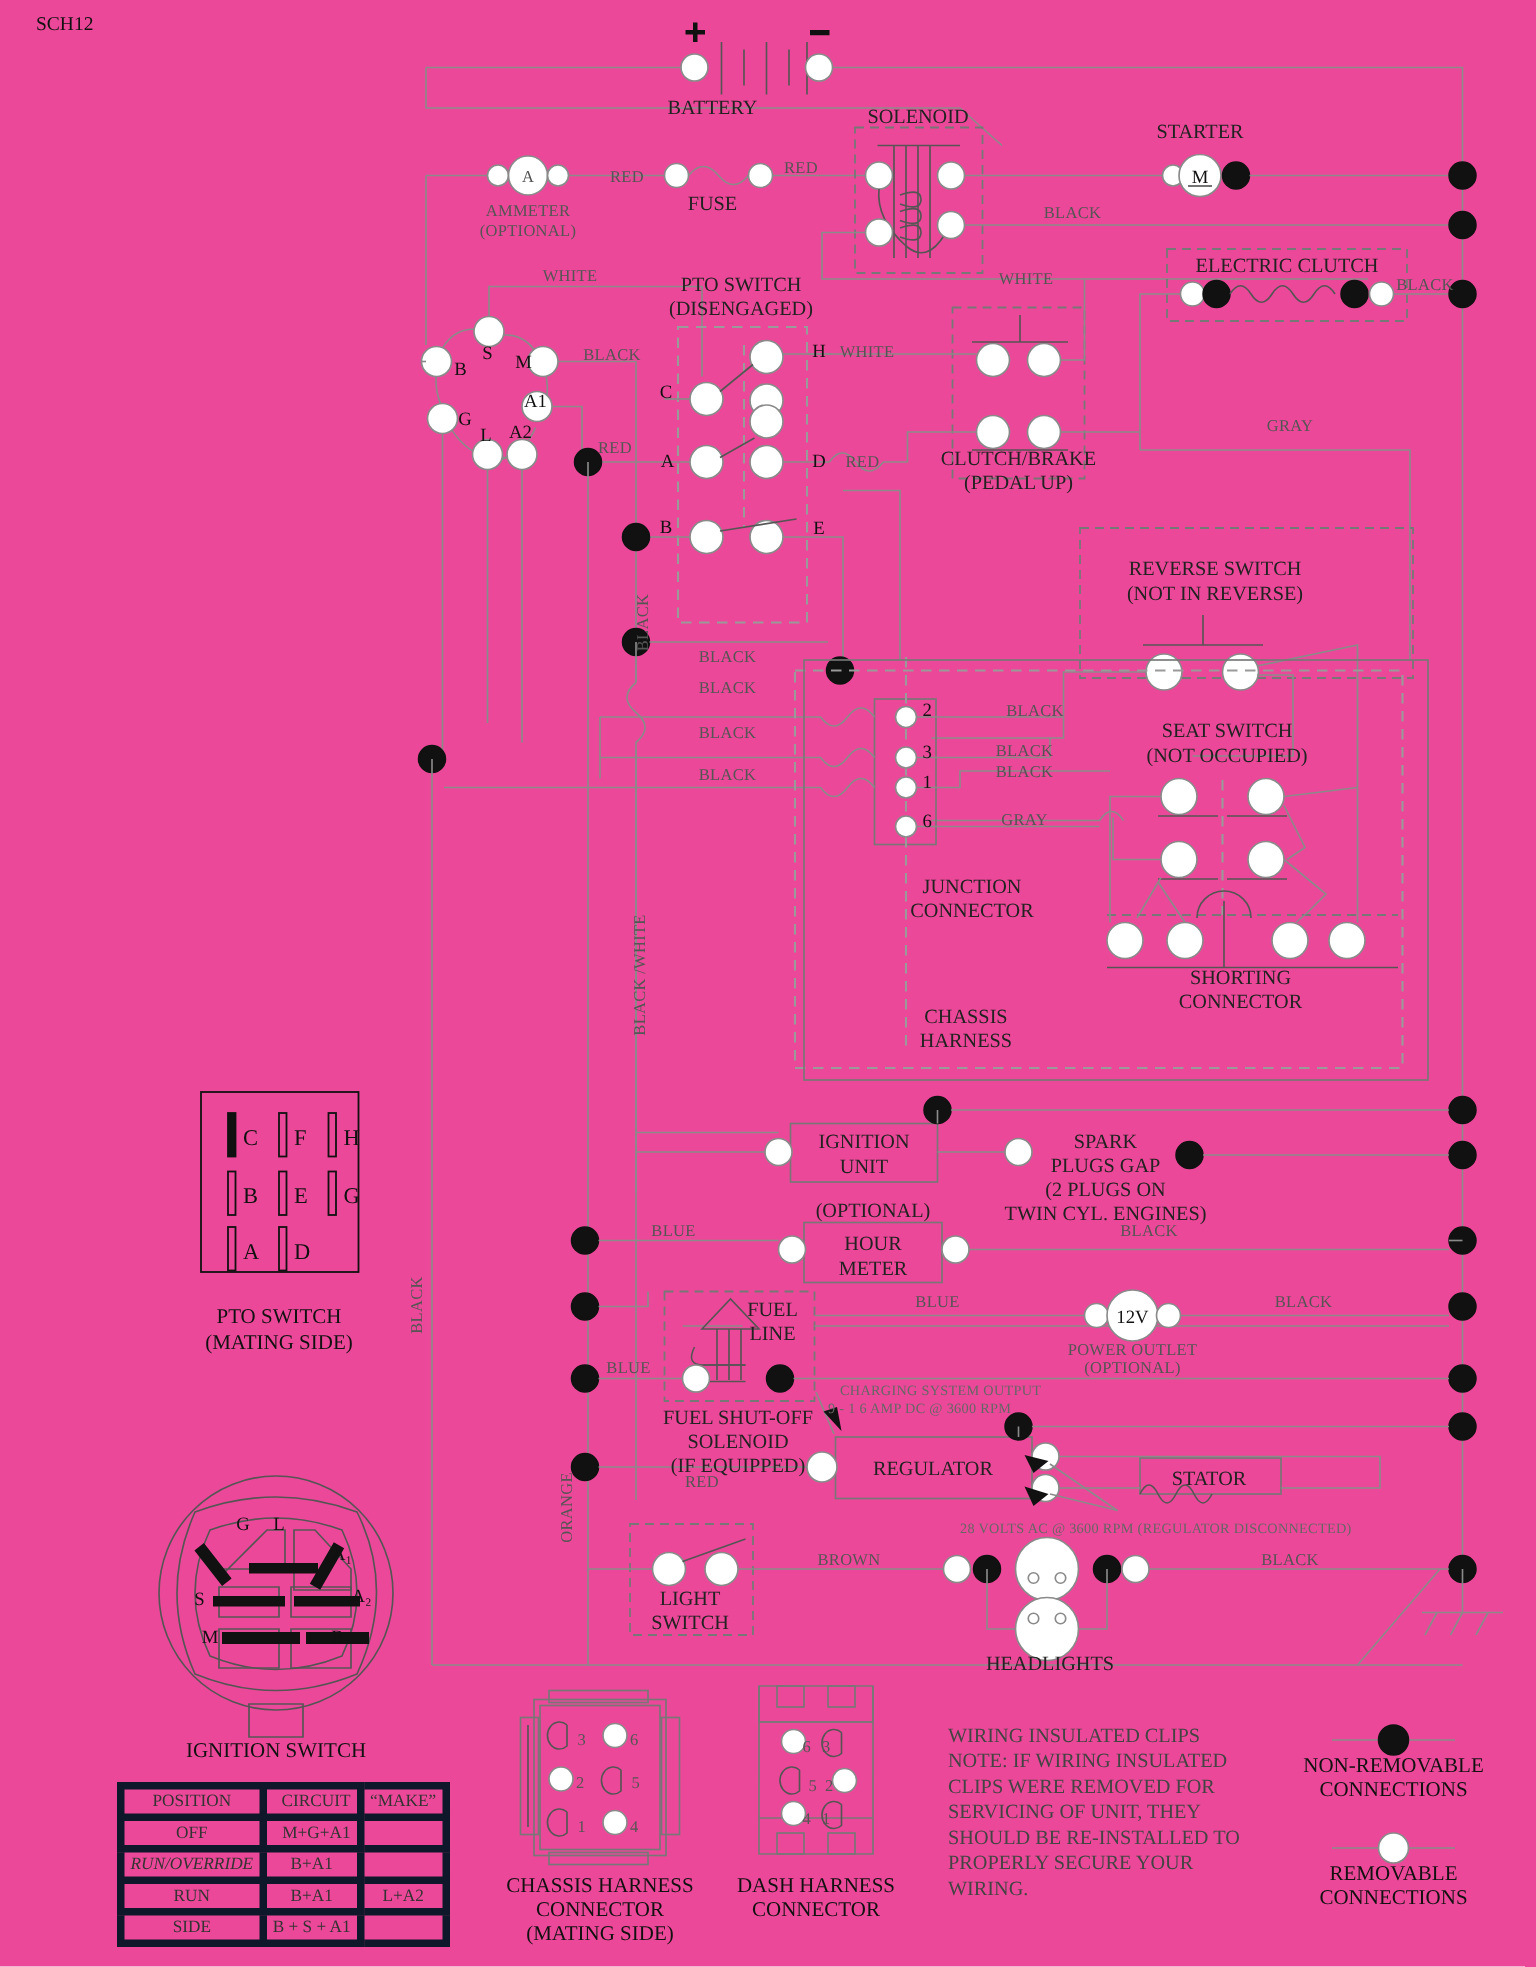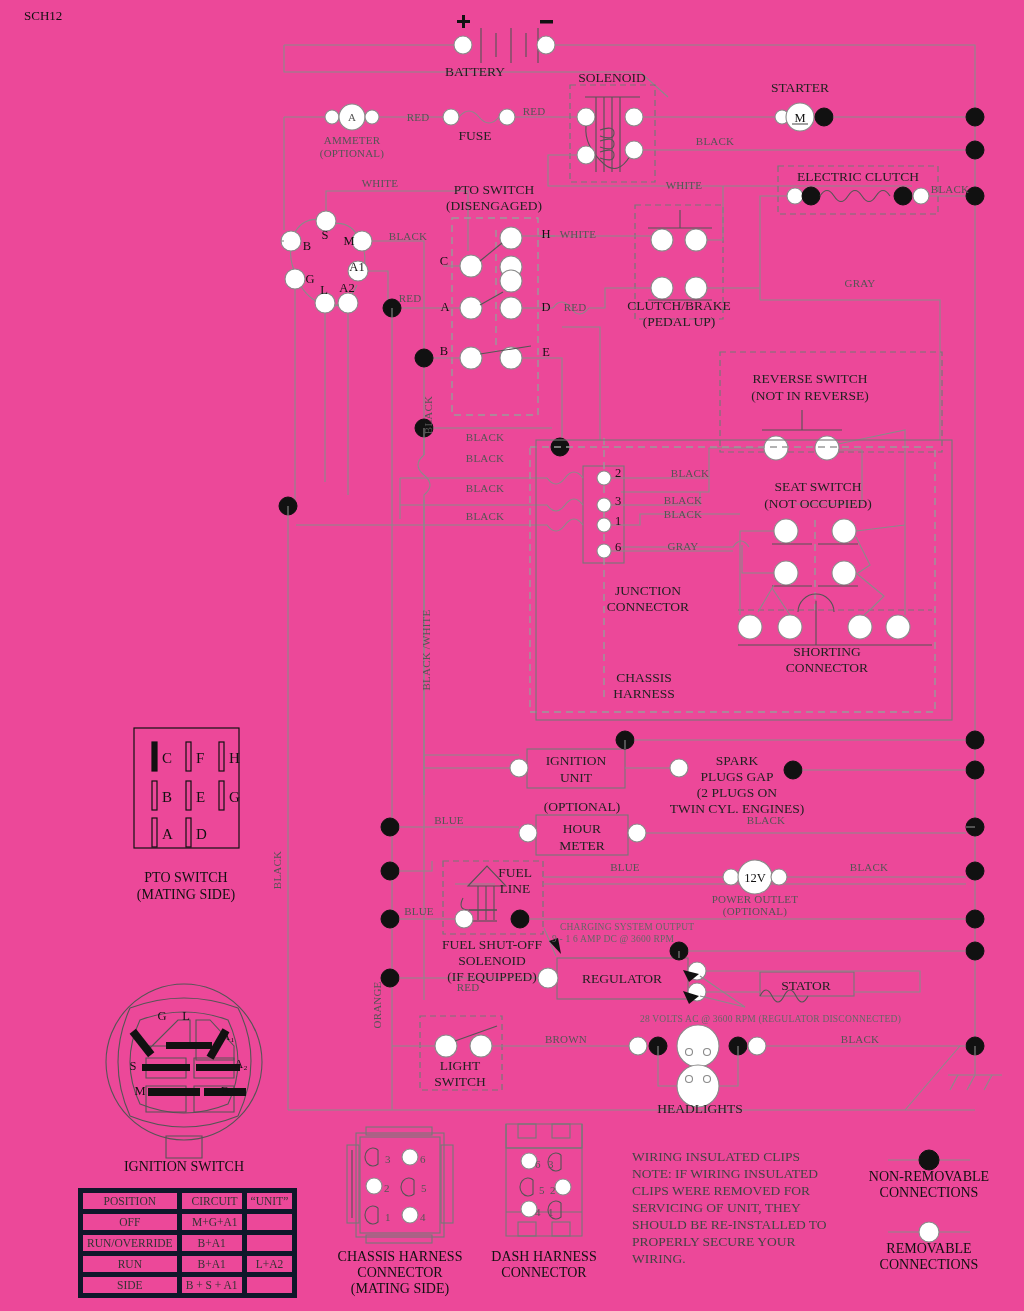--- a/index.html
+++ b/index.html
@@ -20,21 +20,21 @@
   .lbl{font-size:11px;fill:#555;letter-spacing:.2px;}
   .lbl-sm{font-size:9.5px;fill:#666;letter-spacing:.2px;}
   .ttl{font-size:13.5px;fill:#222;}
   .ttl-b{font-size:14px;fill:#111;}
   .ttl-lg{font-size:15px;fill:#111;}
   .pin{font-size:12.5px;fill:#111;}
   .notes{font-size:13.5px;fill:#444;}
   .sch{font-size:13px;fill:#111;}
   .tbl{position:absolute;border-collapse:collapse;}
   .tbl td{border:5px solid #0f172a;font-family:"Liberation Serif",serif;font-size:11.5px;color:#333;text-align:center;padding:2px 4px;white-space:nowrap;}
-  .tiny{font-size:8px;color:#777;}
+  .tiny{font-size:8px;color:#777;font-style:italic;}
 </style>
 </head>
 <body>
 
 <div id="sheet">
 
   <svg id="schematic" viewBox="0 0 1024 1311">
 
     <g>
       <path class="wire" d="M284 45 H455"></path>
@@ -647,21 +647,21 @@
       <text class="ttl-b" x="929" y="1269" text-anchor="middle">CONNECTIONS</text>
     </g>
 
   </svg>
 
   <table class="tbl" style="left:78px;top:1188px;width:216px;">
     <tbody>
         <tr>
       <td style="width:78px;">POSITION</td>
       <td style="width:72px;text-align:right;">CIRCUIT</td>
-      <td style="width:66px;">“UNIT”</td>
+      <td style="width:66px;">“MAKE”</td>
     </tr>
     <tr>
       <td>OFF</td>
       <td style="text-align:right;">M+G+A1</td>
       <td></td>
     </tr>
     <tr>
       <td class="tiny">RUN/OVERRIDE</td>
       <td>B+A1</td>
       <td></td>

